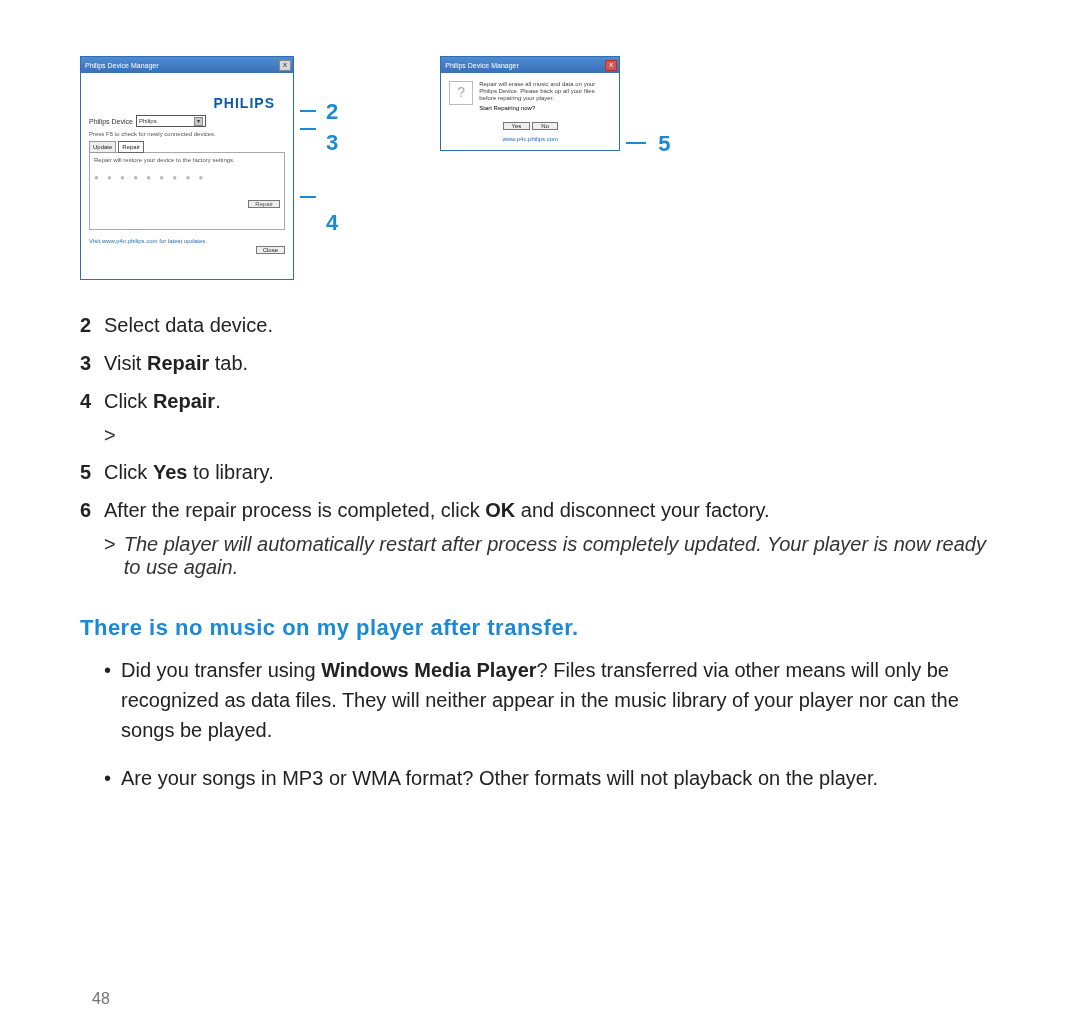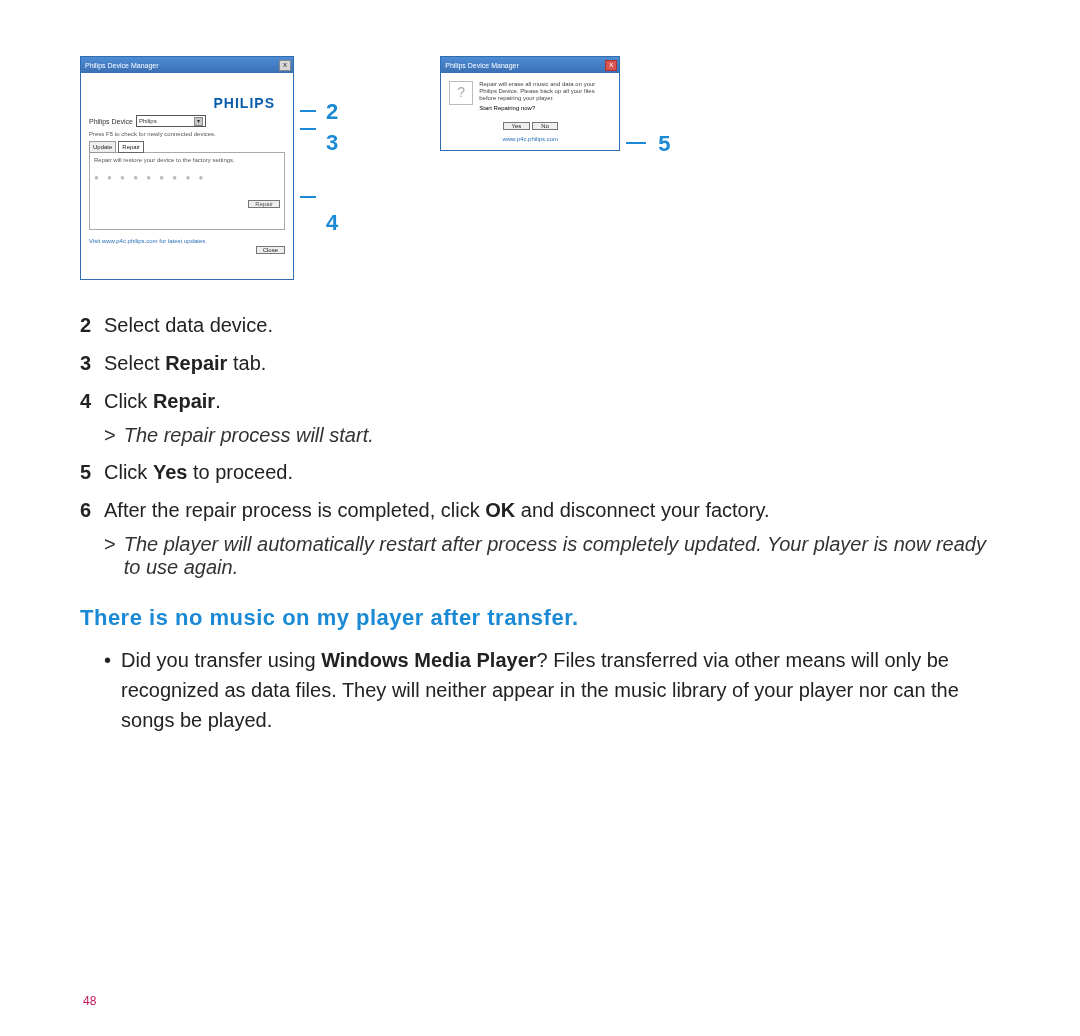--- a/index.html
+++ b/index.html
@@ -130,28 +130,28 @@
   .steps { margin-top:12px; }
   .step { display:flex; gap:10px; font-size:20px; line-height:1.5; margin-bottom:8px;}
   .step .num { font-weight:700; width:14px; flex:none; }
   .step .txt { flex:1; }
   .sub { display:flex; gap:8px; font-size:20px; font-style:italic; color:#333;
          margin: 4px 0 10px 24px; }
   .sub .gt { font-style:normal; }
   .bold { font-weight:700; }
   .section-h {
     color:#1a8ad6; font-weight:700; font-size:22px;
-    margin: 26px 0 14px; letter-spacing:.5px;
+    margin: 36px 0 14px; letter-spacing:.5px;
   }
   .para { font-size:20px; line-height:1.5; margin-bottom:14px; }
   ul.bullets { margin:0 0 0 24px; padding:0; list-style:none; }
   ul.bullets li { display:flex; gap:10px; font-size:20px; line-height:1.5; margin-bottom:18px;}
   ul.bullets li::before { content:"•"; flex:none; }
   .page-num {
-    position:absolute; left:83px; bottom:28px; font-size:12px; color:#be185d;
+    position:absolute; left:92px; bottom:28px; font-size:16px; color:#737373;
   }
 </style>
 </head>
 <body>
 
 <div class="page">
 
   <div class="figure-row">
 
     <div class="figure-col-a">
@@ -230,37 +230,36 @@
   </div>
 
   <div class="steps">
     <div class="step">
       <span class="num">2</span>
       <span class="txt">Select data device.</span>
     </div>
     <div class="step">
       <span class="num">3</span>
       <span class="txt">
-        <span>Select </span><span class="bold">Repair</span><span> tab.</span>
+        <span>Visit </span><span class="bold">Repair</span><span> tab.</span>
       </span>
     </div>
     <div class="step">
       <span class="num">4</span>
       <span class="txt">
         <span>Click </span><span class="bold">Repair</span><span>.</span>
       </span>
     </div>
     <div class="sub">
       <span class="gt">&gt;</span>
-      <span>The repair process will start.</span>
     </div>
     <div class="step">
       <span class="num">5</span>
       <span class="txt">
-        <span>Click </span><span class="bold">Yes</span><span> to proceed.</span>
+        <span>Click </span><span class="bold">Yes</span><span> to library.</span>
       </span>
     </div>
     <div class="step">
       <span class="num">6</span>
       <span class="txt">
         <span>After the repair process is completed, click </span><span class="bold">OK</span><span> and disconnect your factory.</span>
       </span>
     </div>
     <div class="sub">
       <span class="gt">&gt;</span>
@@ -268,16 +267,19 @@
     </div>
   </div>
 
   <div class="section-h">There is no music on my player after transfer.</div>
   <ul class="bullets">
     <li>
       <span>
         <span>Did you transfer using </span><span class="bold">Windows Media Player</span><span>? Files transferred via other means will only be recognized as data files. They will neither appear in the music library of your player nor can the songs be played.</span>
       </span>
     </li>
+    <li>
+      <span>Are your songs in MP3 or WMA format? Other formats will not playback on the player.</span>
+    </li>
   </ul>
 
   <div class="page-num">48</div>
 </div>
 
 </body></html>

